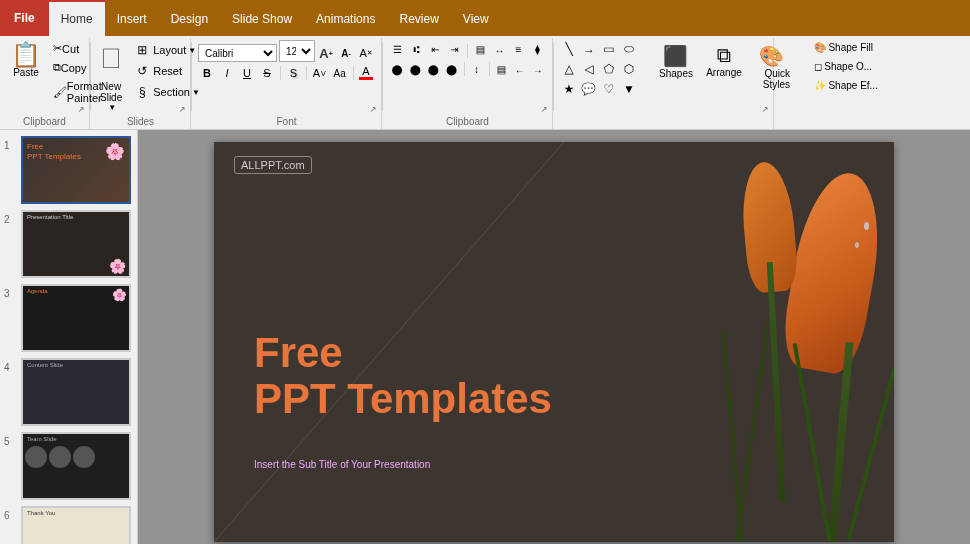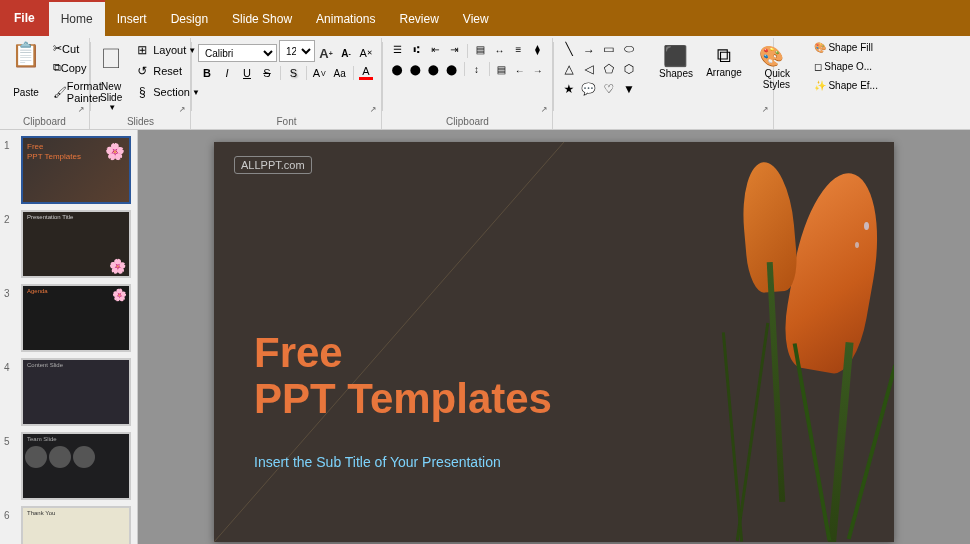--- a/index.html
+++ b/index.html
@@ -27,21 +27,21 @@
     .font-btn.italic { font-style: italic; }
     .font-btn.underline { text-decoration: underline; }
     .font-btn.strikethrough { text-decoration: line-through; }
     .separator-v-small { width: 1px; height: 14px; background: #d0d0d0; margin: 0 2px; }
     .para-btn { height: 18px; width: 20px; border: 1px solid transparent; background: none; cursor: pointer; font-size: 10px; display: flex; align-items: center; justify-content: center; }
 
     
     .clipboard-group { display: flex; gap: 3px; padding-bottom: 14px; }
     .paste-btn { display: flex; flex-direction: column; align-items: center; padding: 2px 4px; cursor: pointer; border: 1px solid transparent; border-radius: 2px; }
     .paste-icon { font-size: 24px; line-height: 1; }
-    .paste-label { font-size: 10px; margin-top: 20px; }
+    .paste-label { font-size: 10px; }
     .clipboard-small { display: flex; flex-direction: column; gap: 2px; justify-content: center; }
     .clip-small-btn { display: flex; align-items: center; font-size: 11px; padding: 1px 3px; cursor: pointer; border: 1px solid transparent; border-radius: 2px; }
     .new-slide-btn { display: flex; flex-direction: column; align-items: center; width: 48px; cursor: pointer; border: 1px solid transparent; border-radius: 2px; padding: 2px; }
     .new-slide-icon { font-size: 22px; }
     .new-slide-label { font-size: 10px; text-align: center; }
 
     
     .drawing-group { display: flex; gap: 4px; align-items: flex-start; padding-bottom: 14px; }
     .shape-grid { display: grid; grid-template-columns: repeat(4, 18px); gap: 2px; }
     .shape-item { width: 18px; height: 18px; display: flex; align-items: center; justify-content: center; font-size: 12px; cursor: pointer; border: 1px solid transparent; }
@@ -60,21 +60,21 @@
     .slide-img.active { border-color: #2b579a; }
 
     
     .slide-canvas-area { flex: 1; display: flex; align-items: center; justify-content: center; padding: 16px; }
     .slide-canvas { width: 680px; height: 400px; background: #3d3530; position: relative; overflow: hidden; box-shadow: 0 2px 8px rgba(0,0,0,0.4); }
 
     
     .slide-watermark { position: absolute; top: 14px; left: 20px; border: 1px solid #888; padding: 2px 6px; font-size: 11px; color: #ccc; border-radius: 3px; }
     .slide-diagonal-line { position: absolute; top: 0; left: 0; width: 100%; height: 100%; pointer-events: none; }
     .slide-title { position: absolute; bottom: 120px; left: 40px; font-size: 42px; font-weight: bold; color: #e8763c; line-height: 1.1; }
-    .slide-subtitle { position: absolute; bottom: 72px; left: 40px; font-size: 14px; color: #7dd3fc; }
+    .slide-subtitle { position: absolute; bottom: 72px; left: 40px; font-size: 10px; color: #f0abfc; }
     .flower-area { position: absolute; right: 0; top: 0; width: 55%; height: 100%; }
 
     
     .slide-panel::-webkit-scrollbar { width: 8px; }
     .slide-panel::-webkit-scrollbar-track { background: #e0e0e0; }
     .slide-panel::-webkit-scrollbar-thumb { background: #b0b0b0; border-radius: 4px; }
 
     
     .expand-btn { position: absolute; bottom: 14px; right: 2px; width: 12px; height: 12px; font-size: 8px; cursor: pointer; display: flex; align-items: center; justify-content: center; color: #666; }
 

